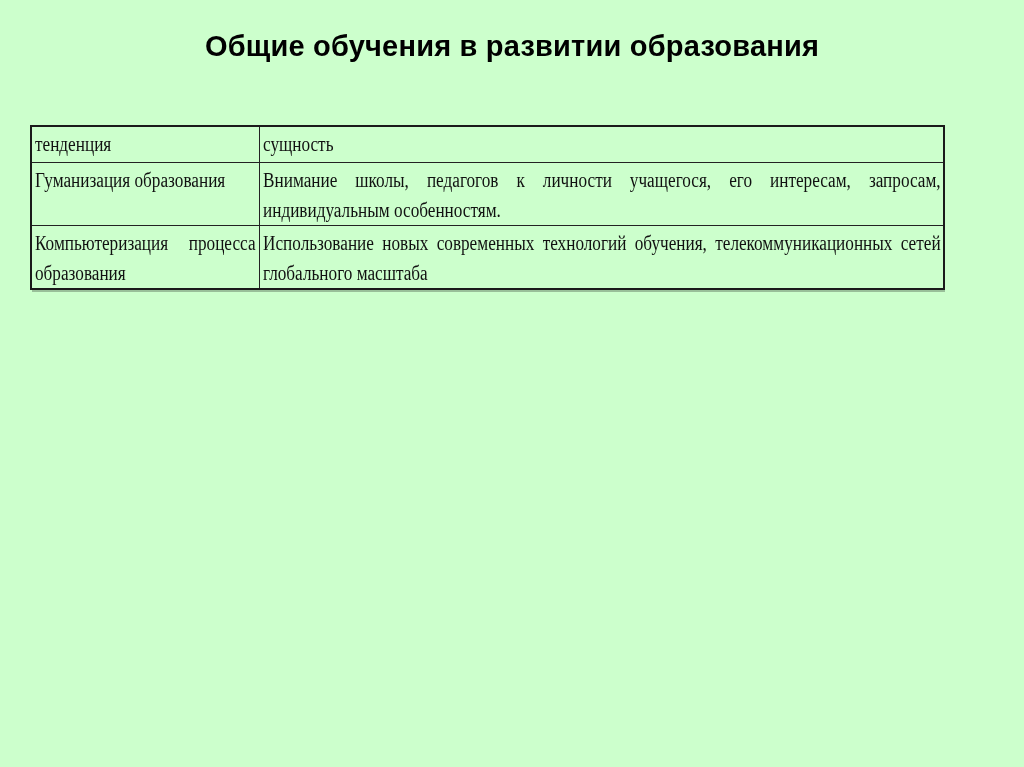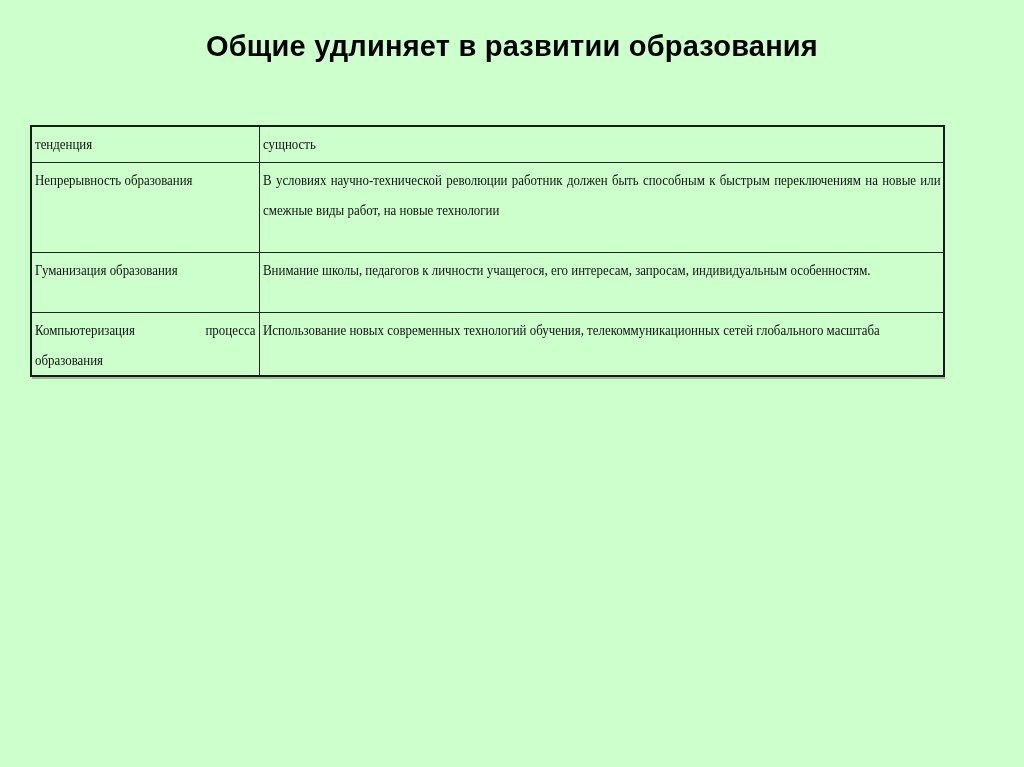--- a/index.html
+++ b/index.html
@@ -25,21 +25,21 @@
     border-collapse:collapse;
     width:913px;
     border:2px solid #1a1a1a;
     table-layout:fixed;
   }
   td {
     border:1.5px solid #222;
     vertical-align:top;
     padding:2px 3px 0 3px;
     font-family:"Liberation Serif", serif;
-    font-size:15px;
+    font-size:20px;
     line-height:30px;
     color:#111;
   }
   td .txt {
     display:block;
     text-align:justify;
     transform:scaleX(0.86);
     transform-origin:left top;
     width:116.3%;
   }
@@ -49,43 +49,35 @@
   tr.h-row1 td { height:65px; }
   tr.h-row2 td { height:87px; }
   tr.h-row3 td { height:57px; }
   tr.h-row4 td { height:86px; }
   tr.h-row5 td { height:59px; }
   tr.h-row6 td { height:60px; }
 </style>
 </head>
 <body>
 
-<div class="slide-title">Общие удлиняет в развитии образования</div>
+<div class="slide-title">Общие обучения в развитии образования</div>
 
 <div class="table-wrap">
   <table>
     <colgroup>
         <col class="c1">
         <col class="c2">
       </colgroup>
     <tbody>
         <tr class="h-header">
       <td>
             <span class="txt">тенденция</span>
           </td>
       <td>
             <span class="txt">сущность</span>
-          </td>
-    </tr>
-    <tr class="h-row2">
-      <td>
-            <span class="txt">Непрерывность образования</span>
-          </td>
-      <td>
-            <span class="txt">В условиях научно-технической революции работник должен быть способным к быстрым переключениям на новые или смежные виды работ, на новые технологии</span>
           </td>
     </tr>
     <tr class="h-row3">
       <td>
             <span class="txt">Гуманизация образования</span>
           </td>
       <td>
             <span class="txt">Внимание школы, педагогов к личности учащегося, его интересам, запросам, индивидуальным особенностям.</span>
           </td>
     </tr>

